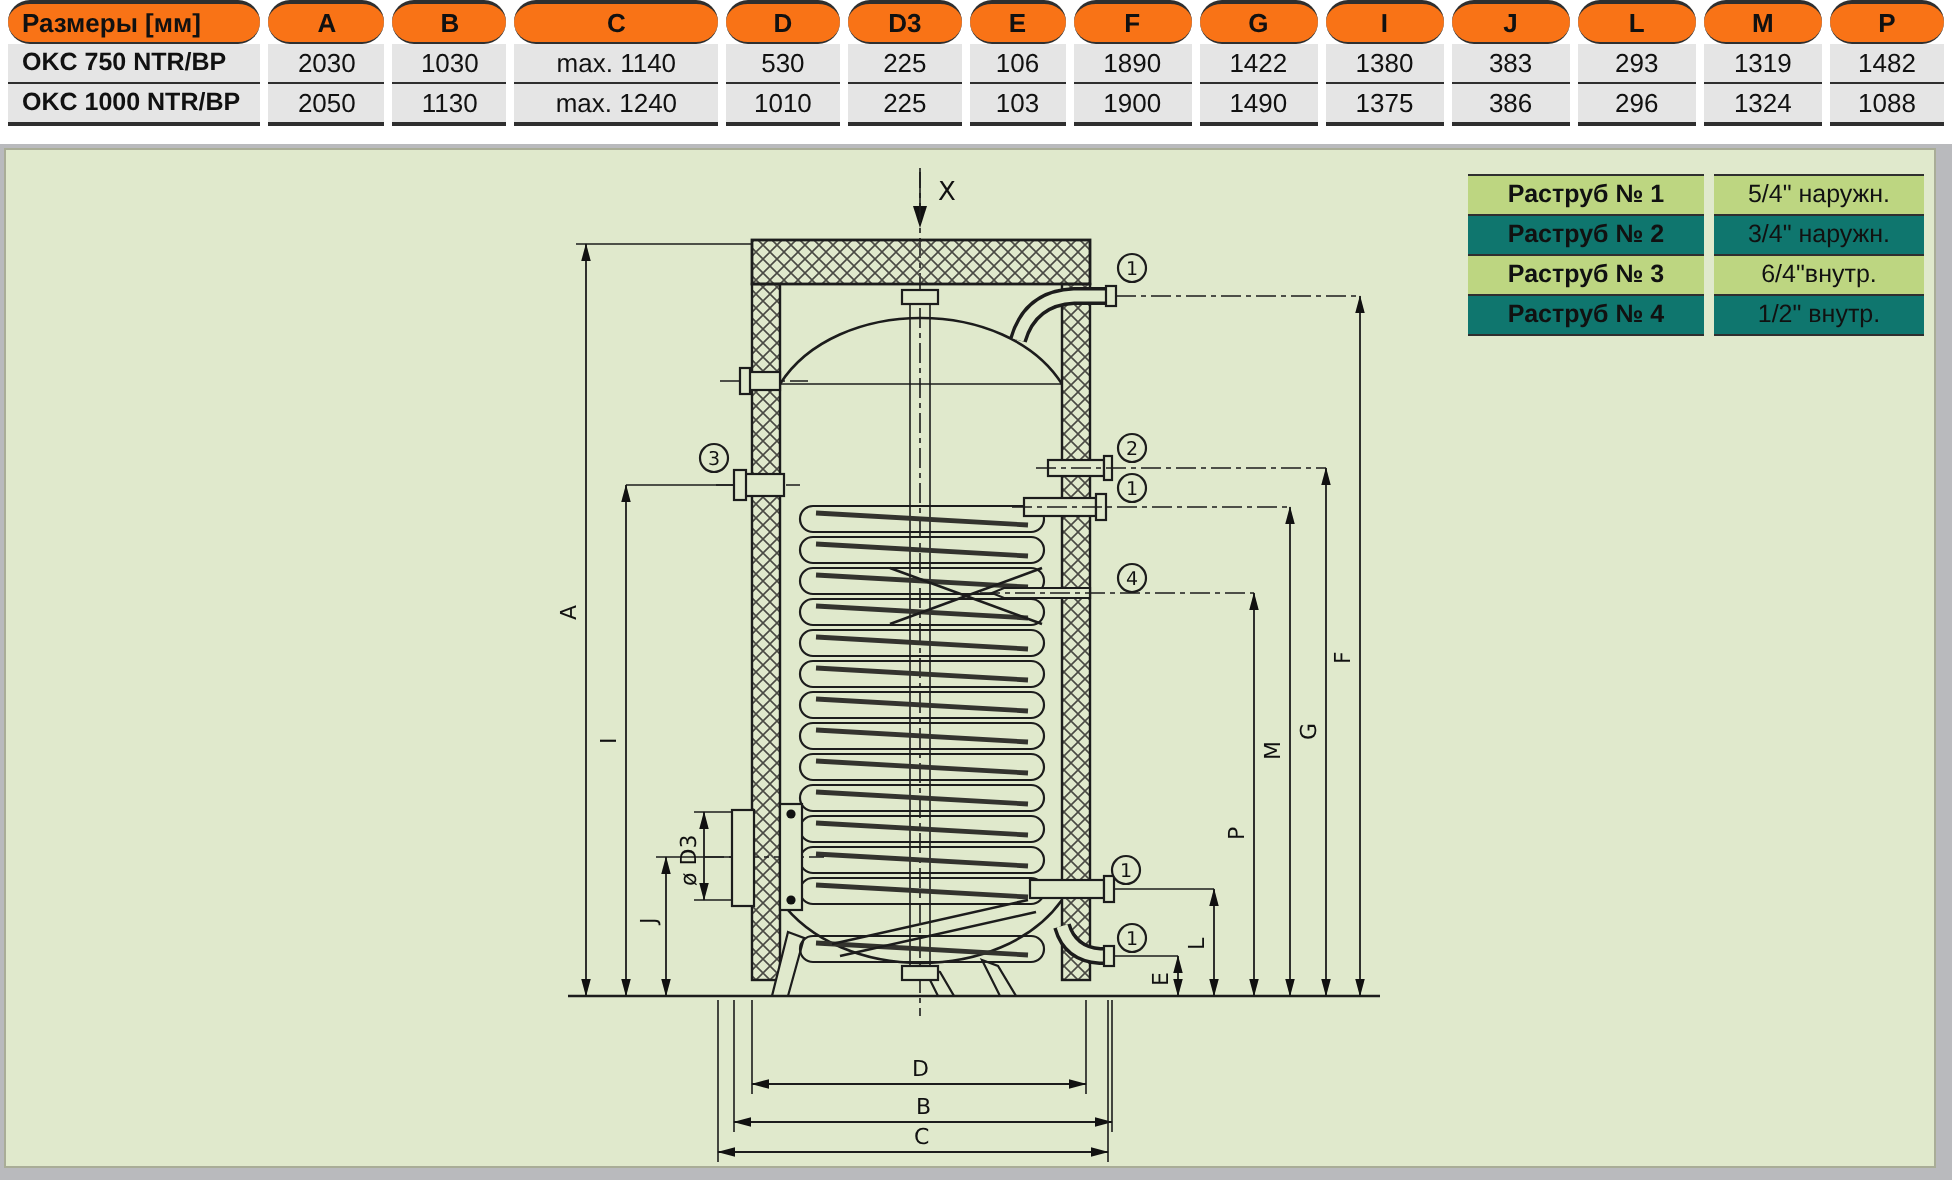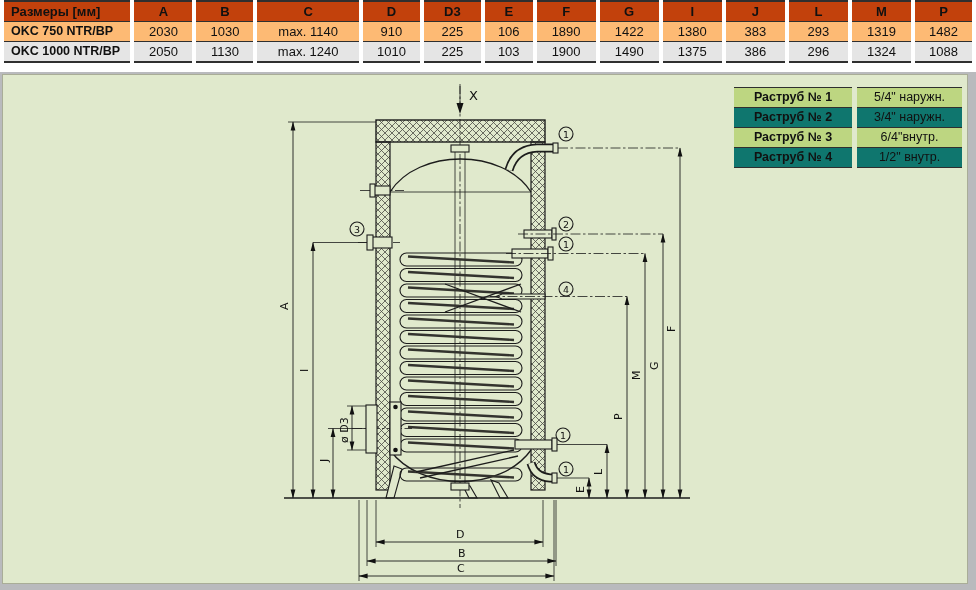--- a/index.html
+++ b/index.html
@@ -5,23 +5,23 @@
   html,body{margin:0;padding:0;}
   .page{position:relative;width:976px;height:590px;background:#ffffff;overflow:hidden;
         font-family:"Liberation Sans",sans-serif;}
   .lower-gray{position:absolute;left:0;top:72px;width:976px;height:518px;background:#b9babd;}
   .panel{position:absolute;left:2px;top:74px;width:964px;height:508px;background:#e0e9cc;
          border:1px solid #a9ad97;}
   
   table.dims{position:absolute;left:0;top:0;width:976px;border-collapse:separate;
              border-spacing:4px 0;table-layout:fixed;}
   table.dims td,table.dims th{height:19px;padding:0;font-size:13px;line-height:19px;
-             text-align:center;color:#111;background:#fdba74;white-space:nowrap;overflow:hidden;}
-  table.dims thead th{background:#c2410c;font-weight:bold;border-top:2.2px solid #2f2f2f;
-             border-bottom:1.6px solid #2f2f2f;}
+             text-align:center;color:#111;background:#e5e5e5;white-space:nowrap;overflow:hidden;}
+  table.dims thead th{background:#f97316;font-weight:bold;border-top:2.2px solid #2f2f2f;
+             border-bottom:1.6px solid #2f2f2f;border-radius:11px;}
   table.dims thead th.model{ text-align:left;padding-left:7px;}
   table.dims tbody tr td{border-bottom:1.6px solid #2f2f2f;}
   table.dims tbody tr:last-child td{border-bottom:2.2px solid #2f2f2f;}
   table.dims td.model{font-weight:bold;text-align:left;padding-left:7px;font-size:12.5px;}
   table.dims tr.hl td{background:#e5e5e5;}
   
   table.legend{position:absolute;left:729px;top:87px;border-collapse:separate;
                border-spacing:5px 0;table-layout:fixed;}
   table.legend td{height:19px;padding:0;font-size:12.5px;line-height:19px;text-align:center;
                color:#111;background:#0f766e;border-bottom:1.5px solid #2f2f2f;white-space:nowrap;}
@@ -84,21 +84,21 @@
           <th>M</th>
           <th>P</th>
         </tr>
       </thead>
     <tbody id="dims-body">
         <tr>
           <td class="model">OKC 750 NTR/BP</td>
           <td>2030</td>
           <td>1030</td>
           <td>max. 1140</td>
-          <td>910</td>
+          <td>530</td>
           <td>225</td>
           <td>106</td>
           <td>1890</td>
           <td>1422</td>
           <td>1380</td>
           <td>383</td>
           <td>293</td>
           <td>1319</td>
           <td>1482</td>
         </tr>

